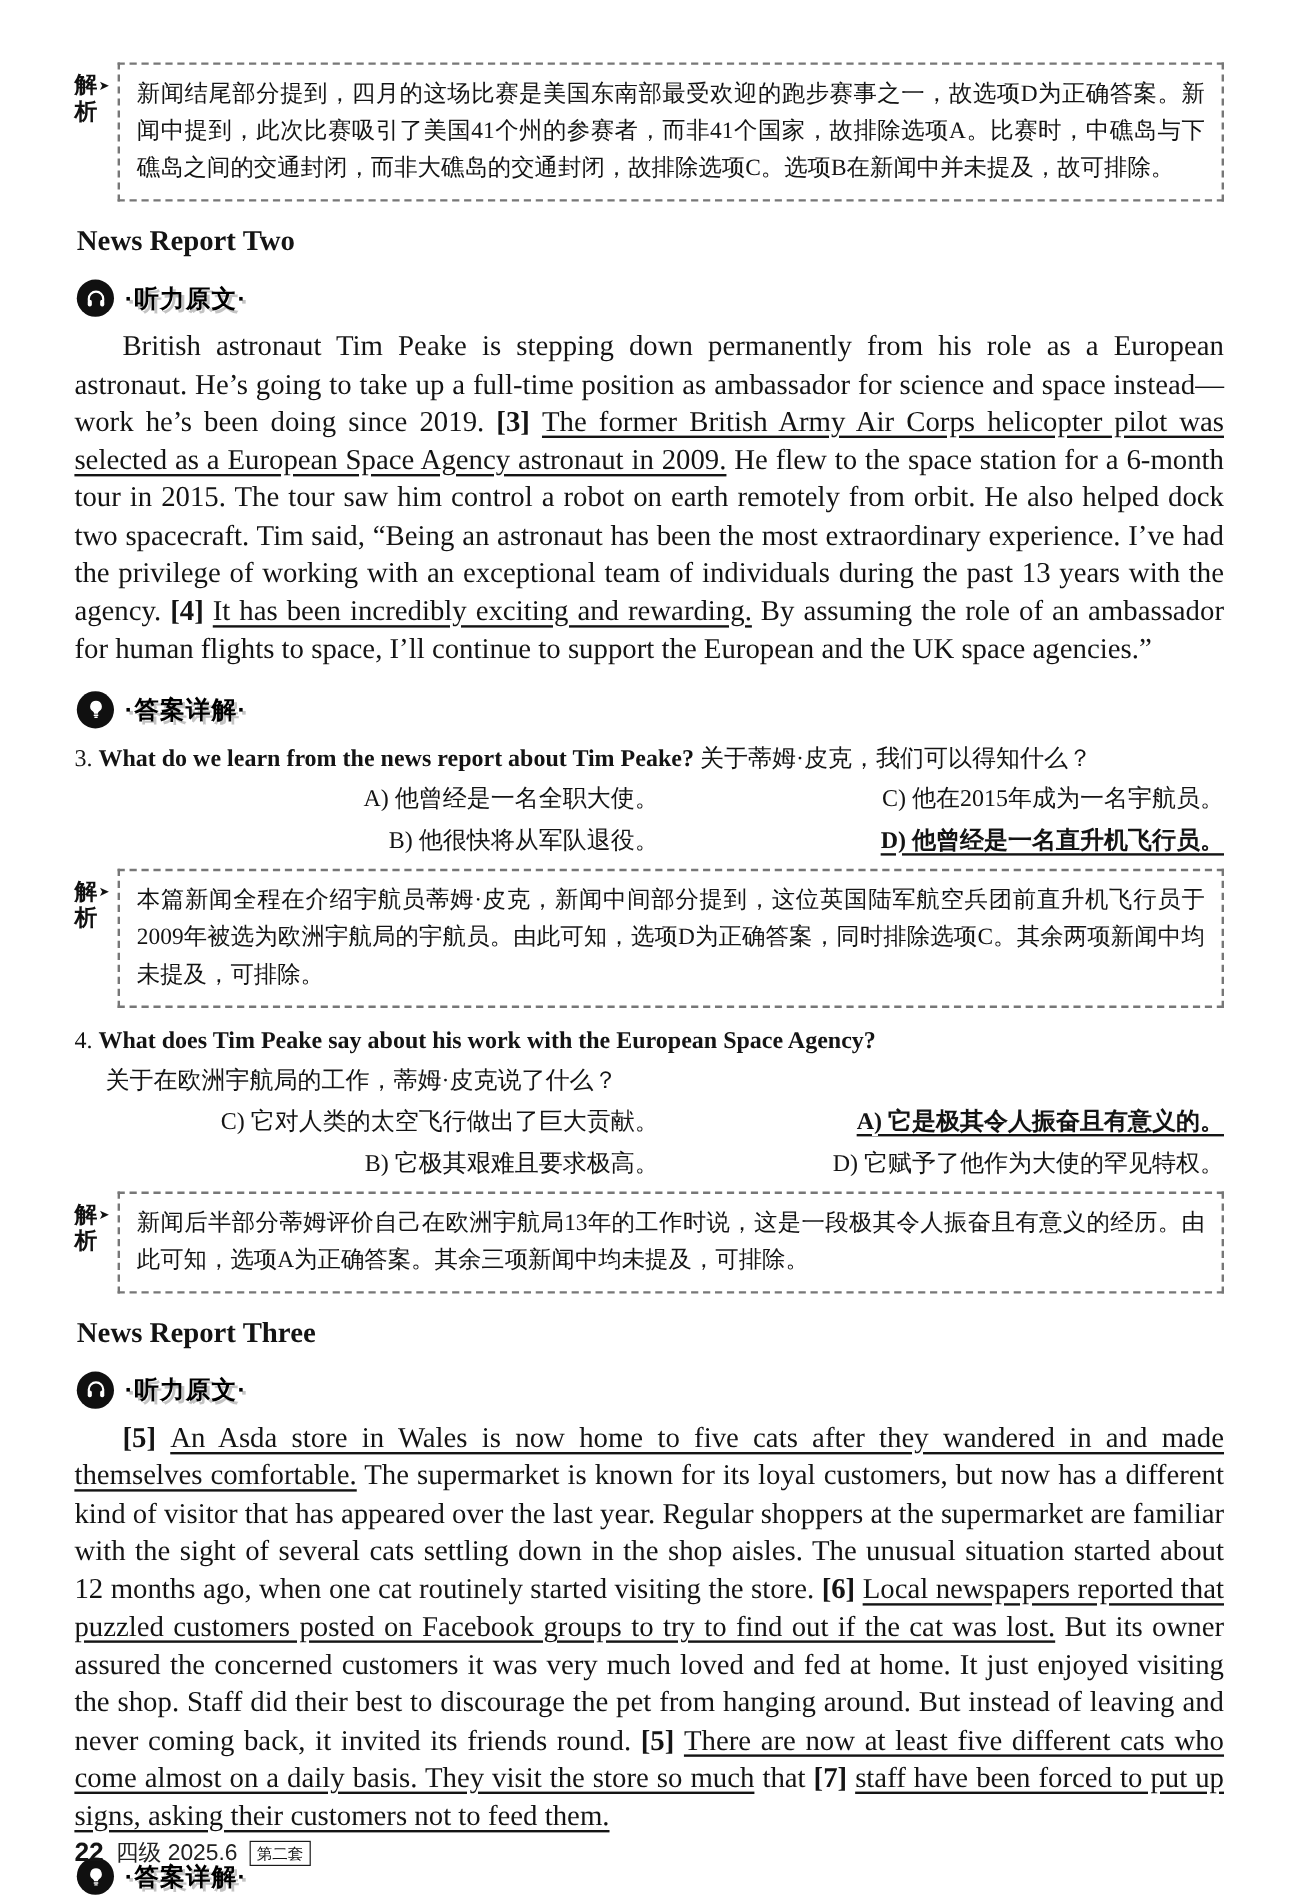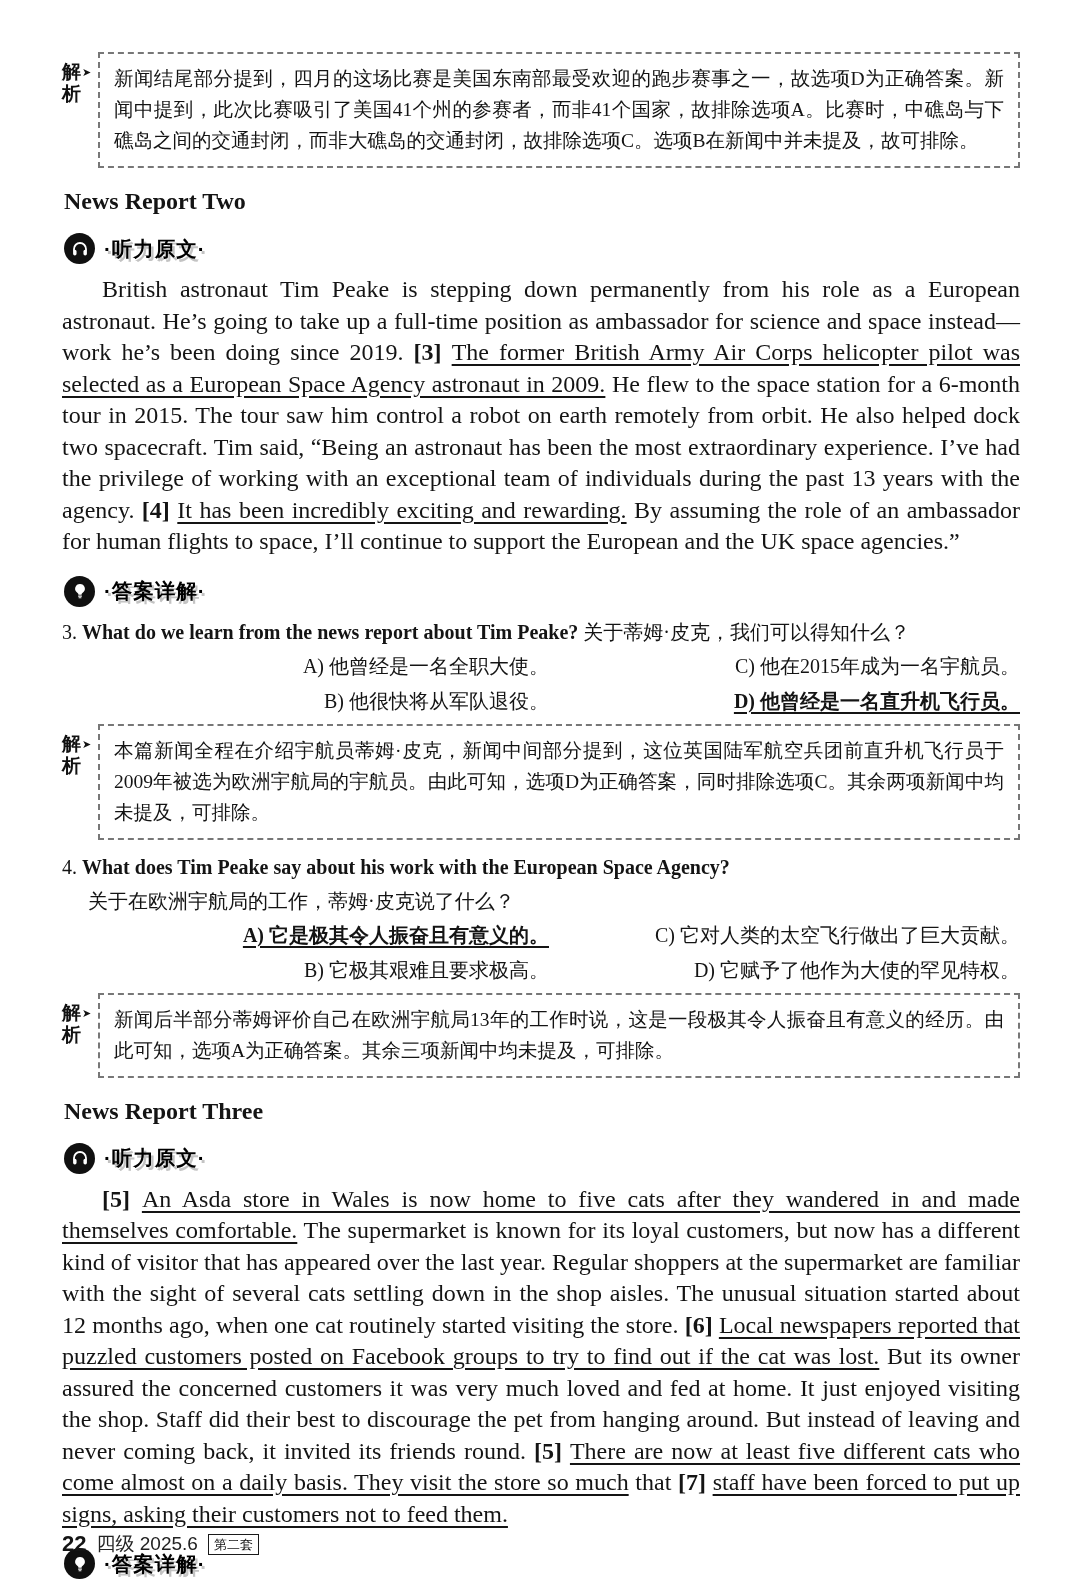--- a/index.html
+++ b/index.html
@@ -103,22 +103,22 @@
     <div class="jiexi-box">本篇新闻全程在介绍宇航员蒂姆·皮克，新闻中间部分提到，这位英国陆军航空兵团前直升机飞行员于2009年被选为欧洲宇航局的宇航员。由此可知，选项D为正确答案，同时排除选项C。其余两项新闻中均未提及，可排除。</div>
   </section>
 
   <div class="question">
     <div class="q-line">
       <span class="q-num">4.</span>
       <span class="q-en">What does Tim Peake say about his work with the European Space Agency?</span>
     </div>
     <div class="q-zh-line">关于在欧洲宇航局的工作，蒂姆·皮克说了什么？</div>
     <div class="options">
+      <div class="opt"><span>C)</span> <span>它对人类的太空飞行做出了巨大贡献。</span></div>
       <div class="opt correct"><span>A)</span> <span>它是极其令人振奋且有意义的。</span></div>
-      <div class="opt"><span>C)</span> <span>它对人类的太空飞行做出了巨大贡献。</span></div>
       <div class="opt"><span>B)</span> <span>它极其艰难且要求极高。</span></div>
       <div class="opt"><span>D)</span> <span>它赋予了他作为大使的罕见特权。</span></div>
     </div>
   </div>
 
   <section class="jiexi-block">
     <div class="jiexi-label">
       <div class="jl-row"><span>解</span><span class="jl-arrow">➤</span></div>
       <div class="jl-row"><span>析</span></div>
     </div>

